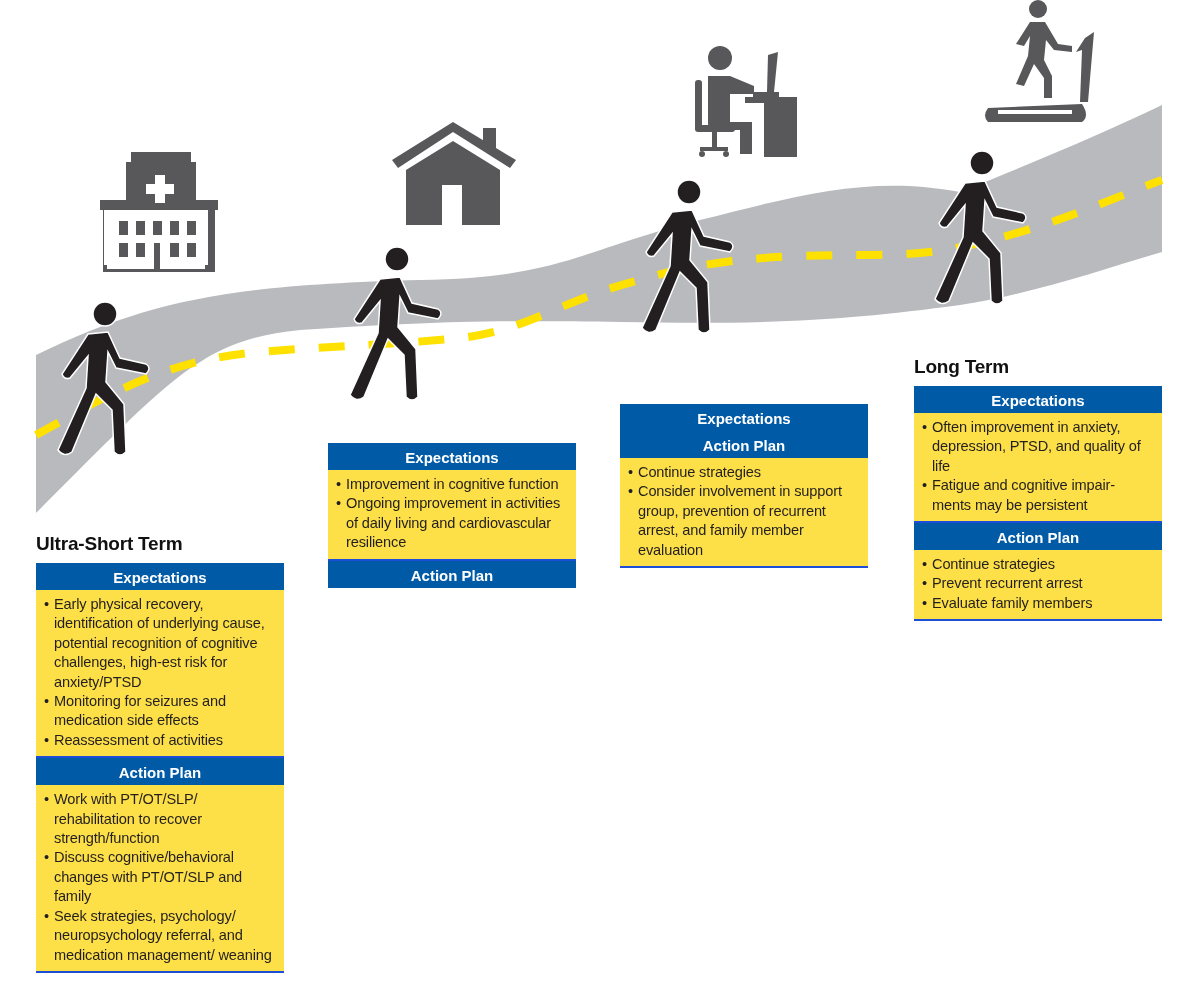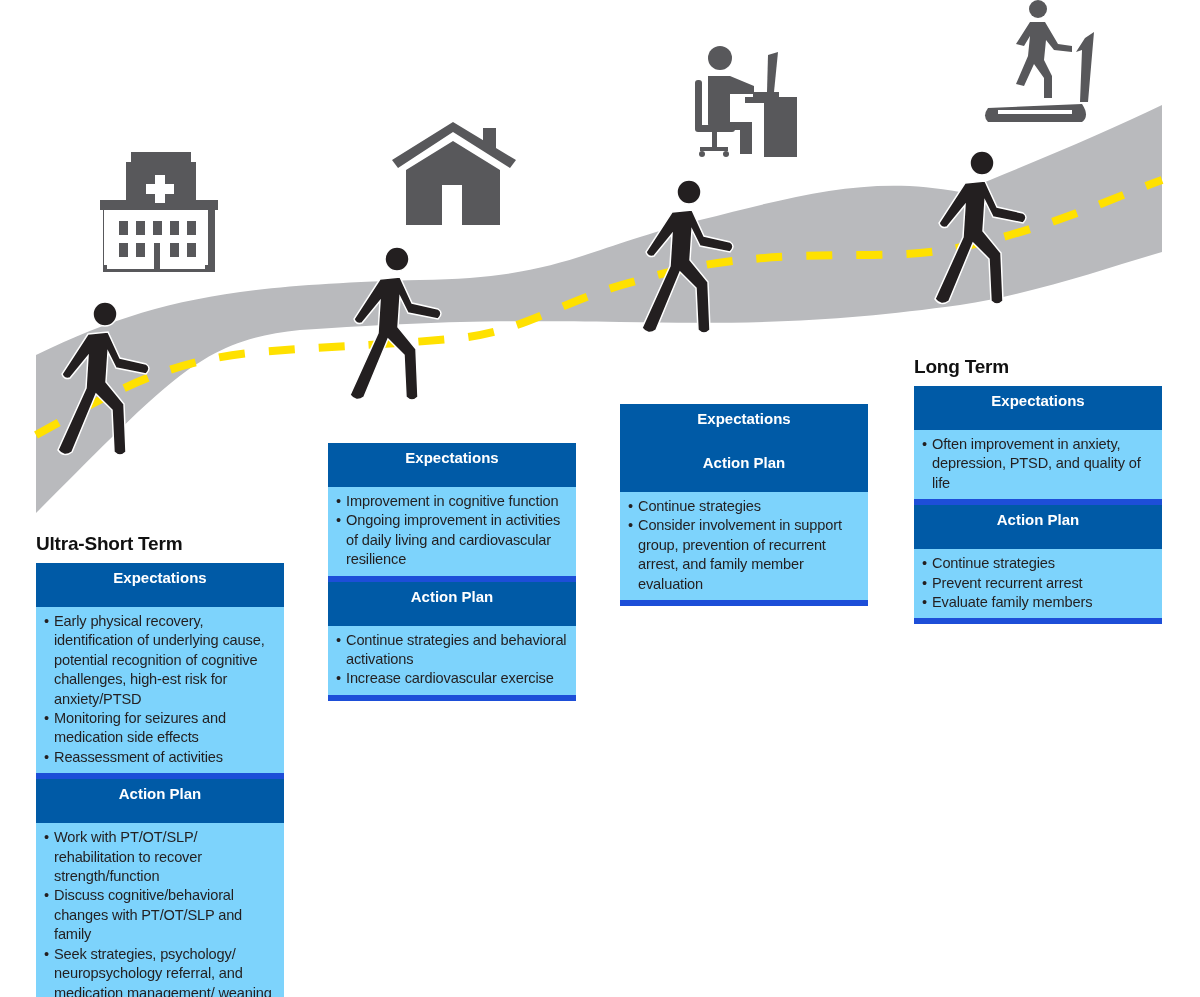--- a/index.html
+++ b/index.html
@@ -3,22 +3,22 @@
 <meta charset="utf-8">
 <style>
   html, body { margin:0; padding:0; background:#ffffff; }
   body { width:1200px; height:997px; position:relative; overflow:hidden;
          font-family:"Liberation Sans", sans-serif; color:#231f20; }
   #scene { position:absolute; left:0; top:0; width:1200px; height:997px; }
   .stage { position:absolute; width:248px; }
   .stage-title { font-weight:bold; font-size:19px; color:#111;
                  margin:0 0 8px 0; line-height:22px; letter-spacing:-0.2px; }
   .sec-head { background:#005aa6; color:#ffffff; font-weight:bold; font-size:15px;
-              text-align:center; height:44px; line-height:30px; }
-  .sec-body { background:#7dd3fc; padding:5px 8px 6px 8px; border-bottom:6px solid #1d4ed8; }
+              text-align:center; height:27px; line-height:30px; }
+  .sec-body { background:#fde047; padding:5px 8px 6px 8px; border-bottom:2px solid #1d4ed8; }
   .sec-body ul { list-style:none; margin:0; padding:0; }
   .sec-body li { font-size:14.6px; line-height:19.4px; padding-left:10px; position:relative;
                  letter-spacing:-0.15px; }
   .sec-body li::before { content:"\2022"; position:absolute; left:0; top:0; }
 </style>
 </head>
 <body>
 
 <svg id="scene" viewBox="0 0 1200 997" xmlns="http://www.w3.org/2000/svg">
 
@@ -117,45 +117,40 @@
 
 <div class="stage" style="left:328px; top:443px;">
   <div class="sec-head">Expectations</div>
   <div class="sec-body">
     <ul>
       <li>Improvement in cognitive function</li>
       <li>Ongoing improvement in activities of daily living and cardiovascular resilience</li>
     </ul>
   </div>
   <div class="sec-head">Action Plan</div>
-  <div class="sec-body">
-    <ul>
-      <li>Continue strategies and behavioral activations</li>
-      <li>Increase cardiovascular exercise</li>
-    </ul>
-  </div>
 </div>
 
 <div class="stage" style="left:620px; top:404px;">
   <div class="sec-head">Expectations</div>
   <div class="sec-head">Action Plan</div>
   <div class="sec-body">
     <ul>
       <li>Continue strategies</li>
       <li>Consider involvement in support group, prevention of recurrent arrest, and family member evaluation</li>
     </ul>
   </div>
 </div>
 
 <div class="stage" style="left:914px; top:356px;">
   <div class="stage-title">Long Term</div>
   <div class="sec-head">Expectations</div>
   <div class="sec-body">
     <ul>
       <li>Often improvement in anxiety, depression, PTSD, and quality of life</li>
+      <li>Fatigue and cognitive impair-ments may be persistent</li>
     </ul>
   </div>
   <div class="sec-head">Action Plan</div>
   <div class="sec-body">
     <ul>
       <li>Continue strategies</li>
       <li>Prevent recurrent arrest</li>
       <li>Evaluate family members</li>
     </ul>
   </div>

